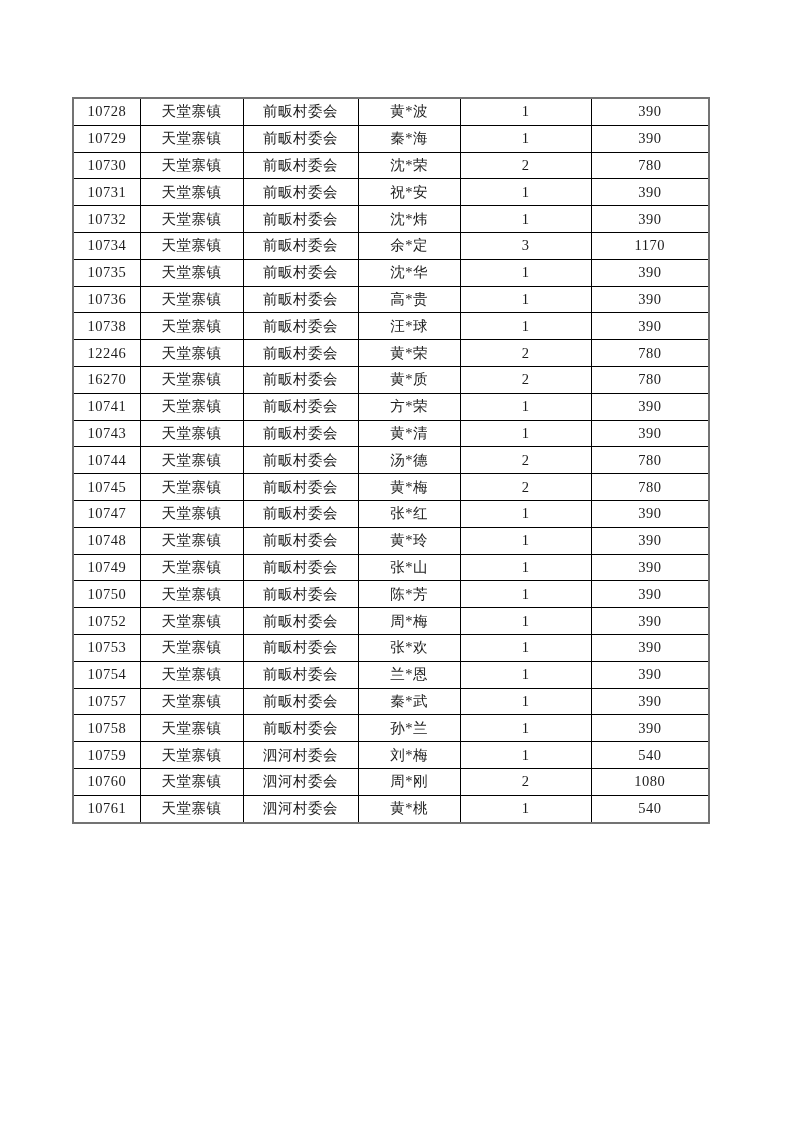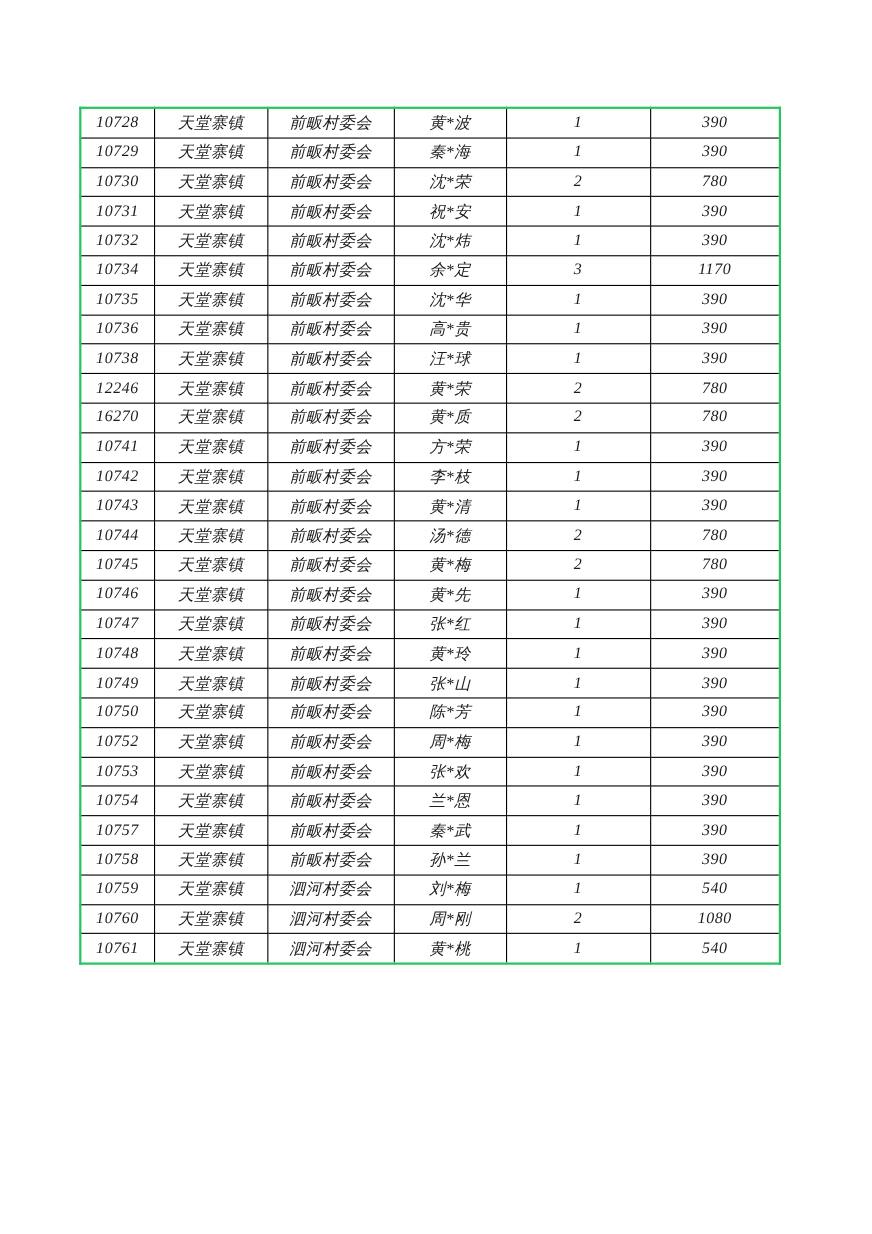--- a/index.html
+++ b/index.html
@@ -16,22 +16,21 @@
   }
   .table-wrap {
     position: absolute;
     left: 72px;
     top: 97px;
   }
   table.data-table {
     border-collapse: collapse;
     table-layout: fixed;
     width: 636px;
-    border: 2px solid #22c55e;
-    font-style: italic;
+    border: 2px solid #737373;
   }
   table.data-table td {
     border: 1px solid #000000;
     height: 25.8px;
     padding: 0 2px;
     text-align: center;
     vertical-align: middle;
     font-size: 14.5px;
     color: #1c1c1c;
     letter-spacing: 0.5px;
@@ -149,28 +148,20 @@
         </tr>
         <tr>
           <td>10741</td>
           <td>天堂寨镇</td>
           <td>前畈村委会</td>
           <td>方*荣</td>
           <td>1</td>
           <td>390</td>
         </tr>
         <tr>
-          <td>10742</td>
-          <td>天堂寨镇</td>
-          <td>前畈村委会</td>
-          <td>李*枝</td>
-          <td>1</td>
-          <td>390</td>
-        </tr>
-        <tr>
           <td>10743</td>
           <td>天堂寨镇</td>
           <td>前畈村委会</td>
           <td>黄*清</td>
           <td>1</td>
           <td>390</td>
         </tr>
         <tr>
           <td>10744</td>
           <td>天堂寨镇</td>
@@ -179,28 +170,20 @@
           <td>2</td>
           <td>780</td>
         </tr>
         <tr>
           <td>10745</td>
           <td>天堂寨镇</td>
           <td>前畈村委会</td>
           <td>黄*梅</td>
           <td>2</td>
           <td>780</td>
-        </tr>
-        <tr>
-          <td>10746</td>
-          <td>天堂寨镇</td>
-          <td>前畈村委会</td>
-          <td>黄*先</td>
-          <td>1</td>
-          <td>390</td>
         </tr>
         <tr>
           <td>10747</td>
           <td>天堂寨镇</td>
           <td>前畈村委会</td>
           <td>张*红</td>
           <td>1</td>
           <td>390</td>
         </tr>
         <tr>

